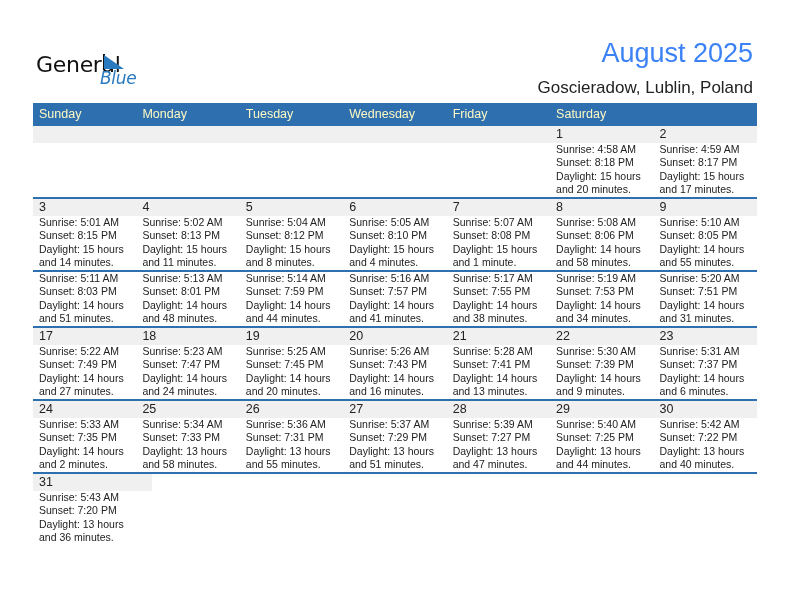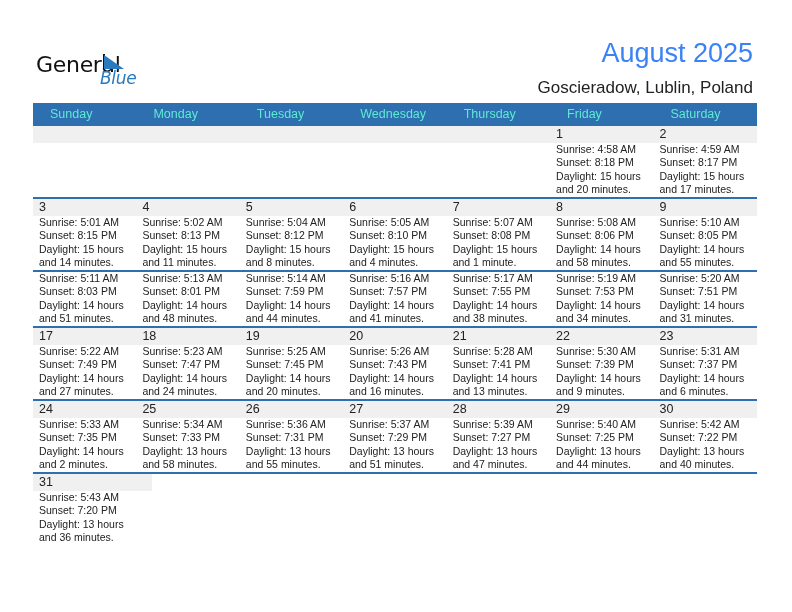--- a/index.html
+++ b/index.html
@@ -11,21 +11,21 @@
   .logo .blue { position: absolute; left: 64px; top: 16px; font-family: "DejaVu Sans", sans-serif; font-size: 17px; color: #2a7abf; letter-spacing: -0.3px; font-style: italic; }
   .logo .tri { position: absolute; left: 68px; top: 3px; width: 0; height: 0;
                border-left: 0 solid transparent; border-bottom: 14px solid #2a7abf; border-right: 20px solid transparent; }
   .logo .tri-bar { position: absolute; left: 67px; top: 2px; width: 2px; height: 15px; background: #111; }
 
   .title { position: absolute; right: 39px; top: 38px; font-size: 27px; color: #3b82f6; text-align: right; }
   .subtitle { position: absolute; right: 39px; top: 78px; font-size: 17px; color: #222; text-align: right; }
 
   .calendar { position: absolute; left: 33px; top: 103px; width: 724px; }
   .header-row { display: flex; height: 23px; background: #2e6fb0; }
-  .header-cell { width: 103.43px; color: #5eead4; font-size: 12.5px; padding: 4px 0 0 17px; }
+  .header-cell { width: 103.43px; color: #fef9c3; font-size: 12.5px; padding: 4px 0 0 6px; }
 
   .week { border-bottom: 2px solid #2e6fb0; }
   .week.last { border-bottom: none; }
   .date-row { display: flex; height: 17px; background: #f0f0f0; }
   .date-cell { width: 103.43px; font-size: 12.5px; color: #222; padding: 1px 0 0 6px; }
   .detail-row { display: flex; height: 54px; }
   .detail-cell { width: 103.43px; font-size: 10.5px; line-height: 13.4px; color: #222; padding: 0 0 0 6px; white-space: nowrap; }
 </style>
 </head>
 <body>
@@ -39,21 +39,20 @@
 
 <div class="title">August 2025</div>
 <div class="subtitle">Goscieradow, Lublin, Poland</div>
 
 <div class="calendar">
   <div class="header-row" id="hdr">
       <div class="header-cell">Sunday</div>
       <div class="header-cell">Monday</div>
       <div class="header-cell">Tuesday</div>
       <div class="header-cell">Wednesday</div>
-      <div class="header-cell">Thursday</div>
       <div class="header-cell">Friday</div>
       <div class="header-cell">Saturday</div>
     </div>
   <div id="weeks">
       <div class="week">
         <div class="date-row">
           <div class="date-cell"></div>
           <div class="date-cell"></div>
           <div class="date-cell"></div>
           <div class="date-cell"></div>

